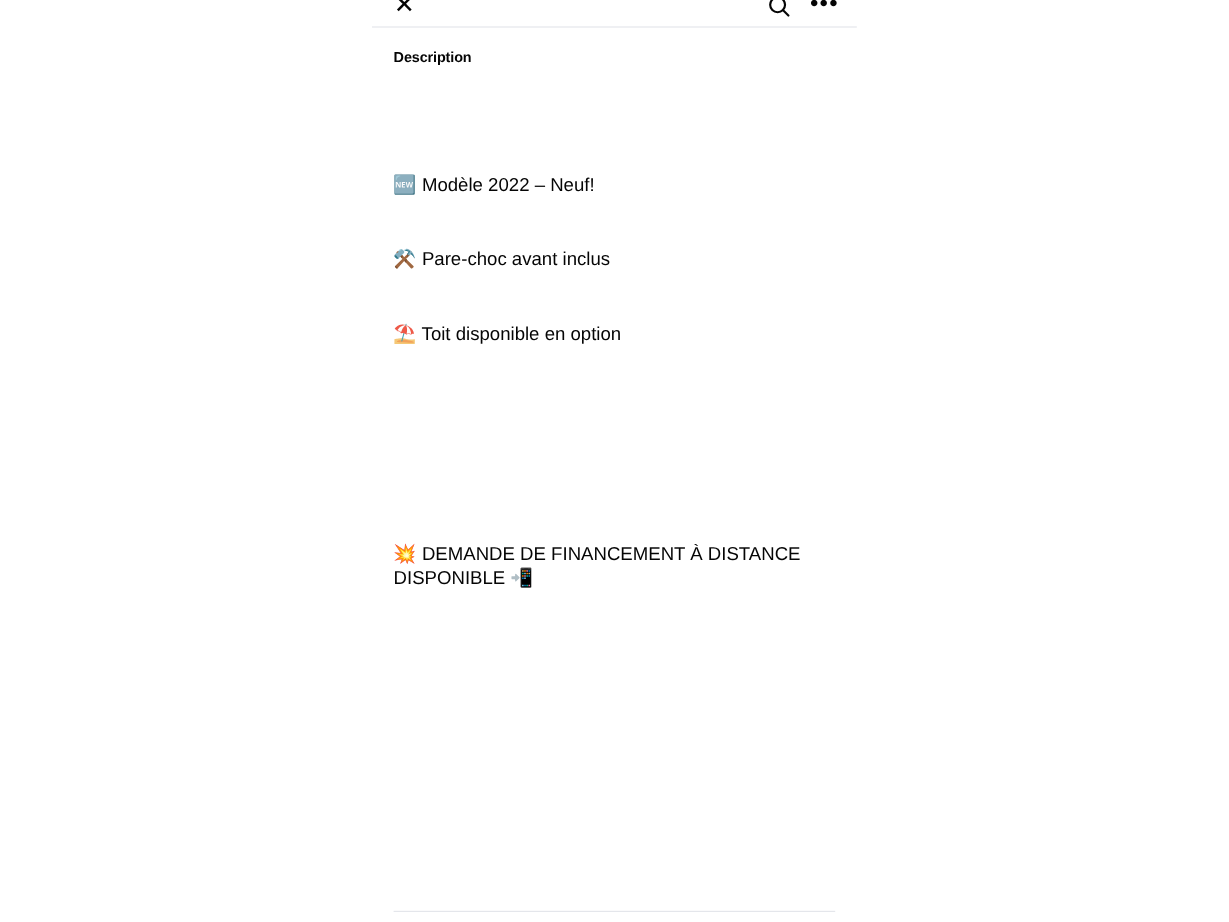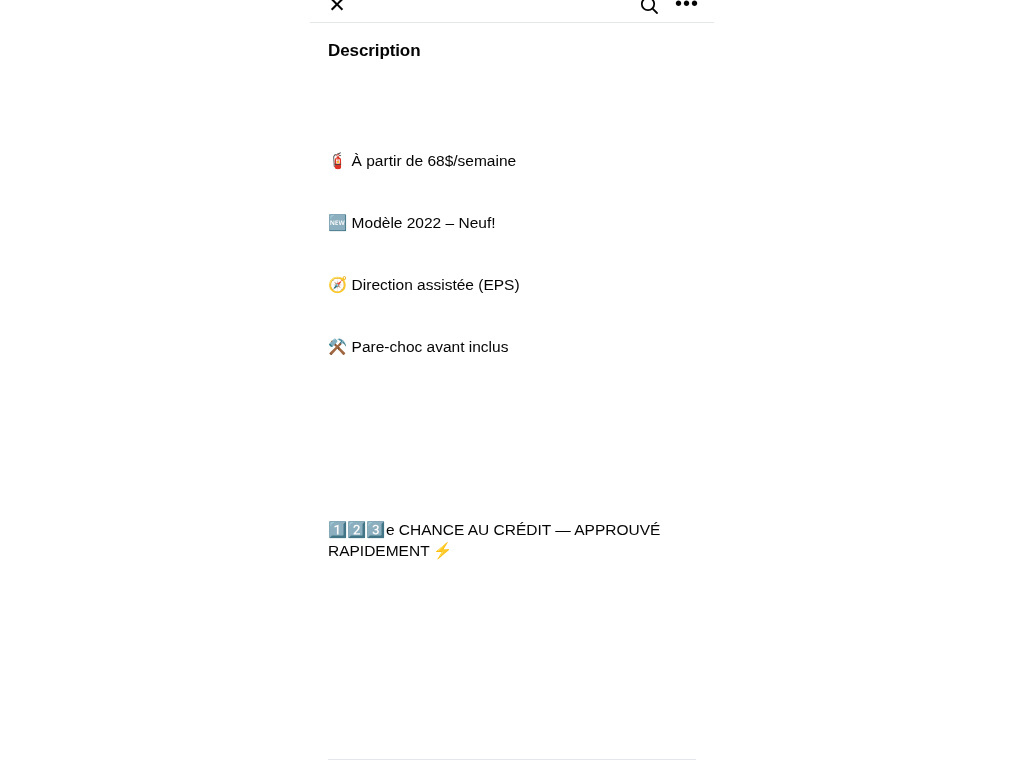--- a/index.html
+++ b/index.html
@@ -63,21 +63,21 @@
     line-height: 22px;
     text-align: center;
     letter-spacing: 1px;
     cursor: pointer;
   }
   .content {
     padding: 18px 18px 0 18px;
     color: #050505;
   }
   .section-title {
-    font-size: 17px;
+    font-size: 12px;
     font-weight: bold;
     color: #050505;
     margin: 0 0 8px 0;
     letter-spacing: -0.1px;
   }
   .desc {
     font-size: 15.5px;
     line-height: 20.6px;
     color: #050505;
     white-space: pre-wrap;
@@ -109,28 +109,27 @@
         </svg>
       </div>
       <div class="topbar-more">•••</div>
     </div>
 
     <div class="content">
       <div class="section-title">Description</div>
 
       <div class="desc">
         <div class="blk">
-          <span class="line">🧯 À partir de 68$/semaine</span>
           <span class="line">🆕 Modèle 2022 – Neuf!</span>
-          <span class="line">🧭 Direction assistée (EPS)</span>
           <span class="line">⚒️ Pare-choc avant inclus</span>
+          <span class="line">⛱️ Toit disponible en option</span>
         </div>
 
         <div class="blk">
-          <span class="line">1️⃣2️⃣3️⃣e CHANCE AU CRÉDIT — APPROUVÉ RAPIDEMENT ⚡</span>
+          <span class="line">💥 DEMANDE DE FINANCEMENT À DISTANCE DISPONIBLE 📲</span>
         </div>
 
         
 
         
 
         
 
         
 

